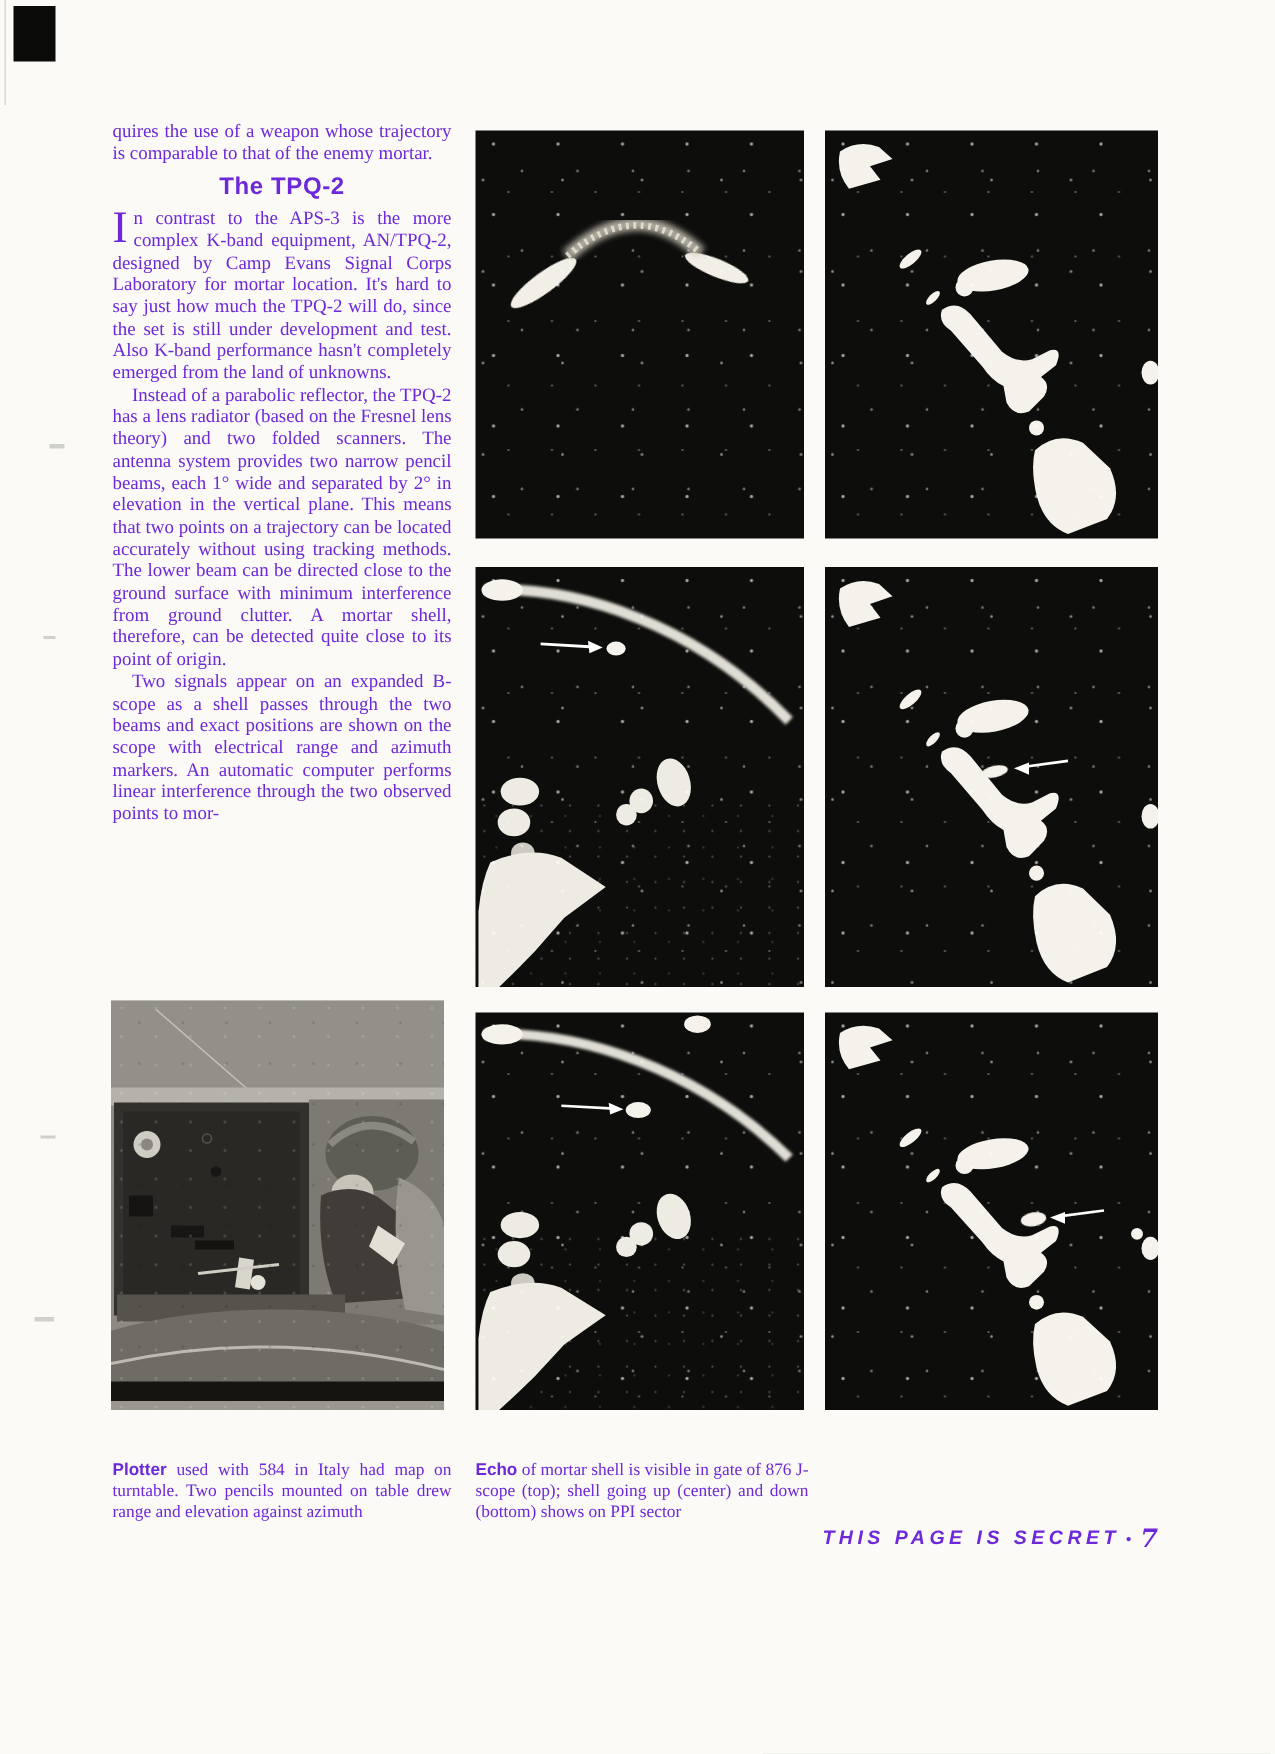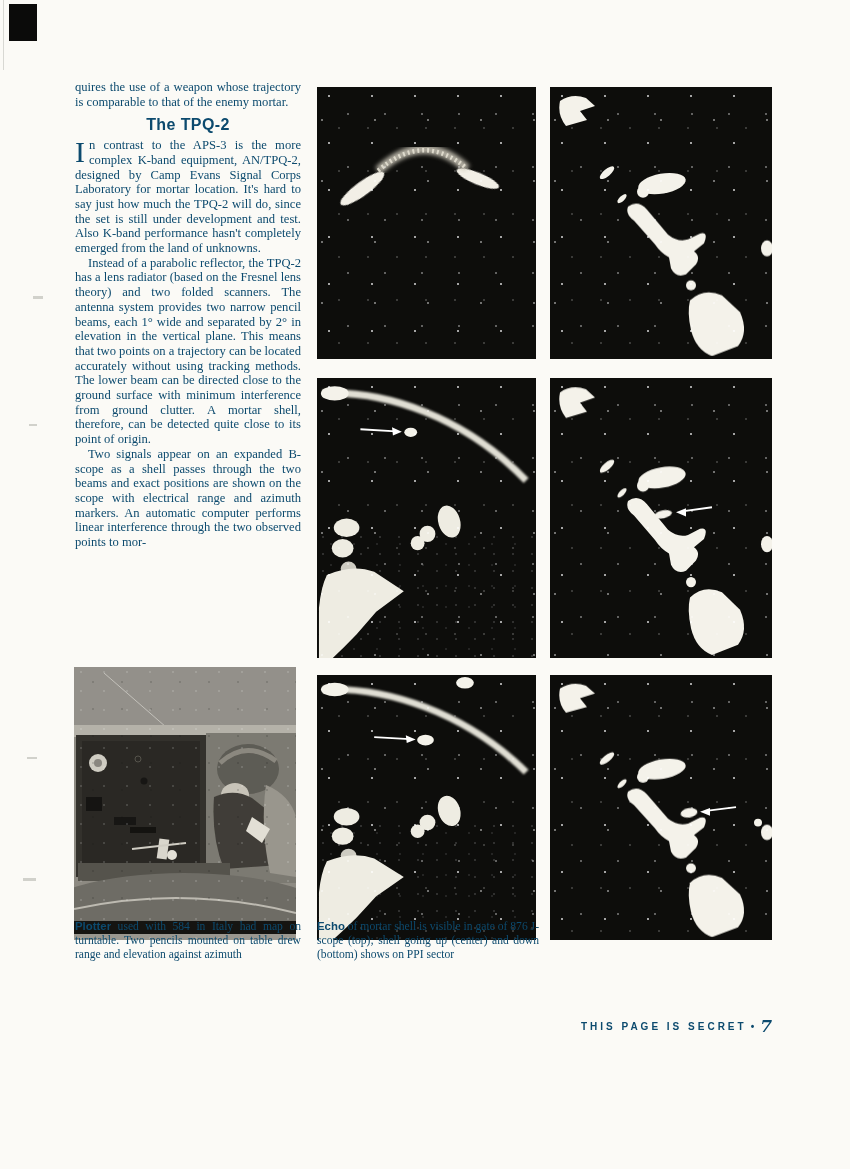--- a/index.html
+++ b/index.html
@@ -1,17 +1,17 @@
 <!DOCTYPE html>
 <html><head>
 <meta charset="utf-8">
 <style>
   html,body{margin:0;padding:0;background:#e8e8e6;}
   .sheet{position:relative;width:850px;height:1169px;background:#fbfaf6;overflow:hidden;
-         font-family:"Liberation Serif", serif;color:#0c4a6e;}
+         font-family:"Liberation Serif", serif;color:#6d28d9;}
   
   .artifact{position:absolute;background:#0b0b0a;}
   .edge-line{position:absolute;background:#c9c9c4;opacity:.7;}
   .edge-dash{position:absolute;background:#aeaea8;opacity:.55;}
 
   
   .textcol{position:absolute;left:75px;top:80px;width:226px;
            font-size:12.6px;line-height:14.7px;text-align:justify;}
   .textcol p{margin:0;}
   .textcol p.indent{text-indent:13px;}
@@ -34,27 +34,27 @@
       radial-gradient(circle at 6px 5px,  rgba(255,255,255,.5) 0 .5px, transparent 1px),
       radial-gradient(circle at 14px 12px,rgba(255,255,255,.35) 0 .5px, transparent 1px);
     background-size:19px 17px, 23px 21px;}
   .photo-grain::after{content:"";position:absolute;inset:0;pointer-events:none;opacity:.35;
     background-image:
       radial-gradient(circle at 7px 5px,  rgba(255,255,255,.5) 0 .6px, transparent 1.2px),
       radial-gradient(circle at 19px 15px,rgba(20,20,18,.5) 0 .6px, transparent 1.2px);
     background-size:23px 19px, 29px 27px;}
 
   
-  .caption{position:absolute;top:907px;font-size:11.6px;line-height:14.4px;text-align:justify;}
+  .caption{position:absolute;top:961px;font-size:11.6px;line-height:14.4px;text-align:justify;}
   .cap-lead{font-family:"Liberation Sans", sans-serif;font-weight:bold;font-size:11.4px;}
 
   
   .footer{position:absolute;left:420px;top:1016px;width:352px;text-align:right;
           font-family:"Liberation Sans", sans-serif;font-weight:bold;}
-  .footer .secret{font-size:10px;letter-spacing:3px;vertical-align:2px;}
+  .footer .secret{font-size:13px;letter-spacing:3px;vertical-align:2px;font-style:italic;}
   .footer .bullet{font-size:10px;letter-spacing:0;margin:0 6px 0 4px;vertical-align:2px;}
   .footer .pgnum{font-family:"DejaVu Serif", serif;font-style:italic;font-size:17px;}
 </style>
 </head>
 <body>
 
 <div class="sheet">
 
   <div class="artifact" style="left:9px;top:4px;width:28px;height:37px;"></div>
   <div class="edge-line" style="left:3px;top:0;width:1px;height:70px;"></div>

